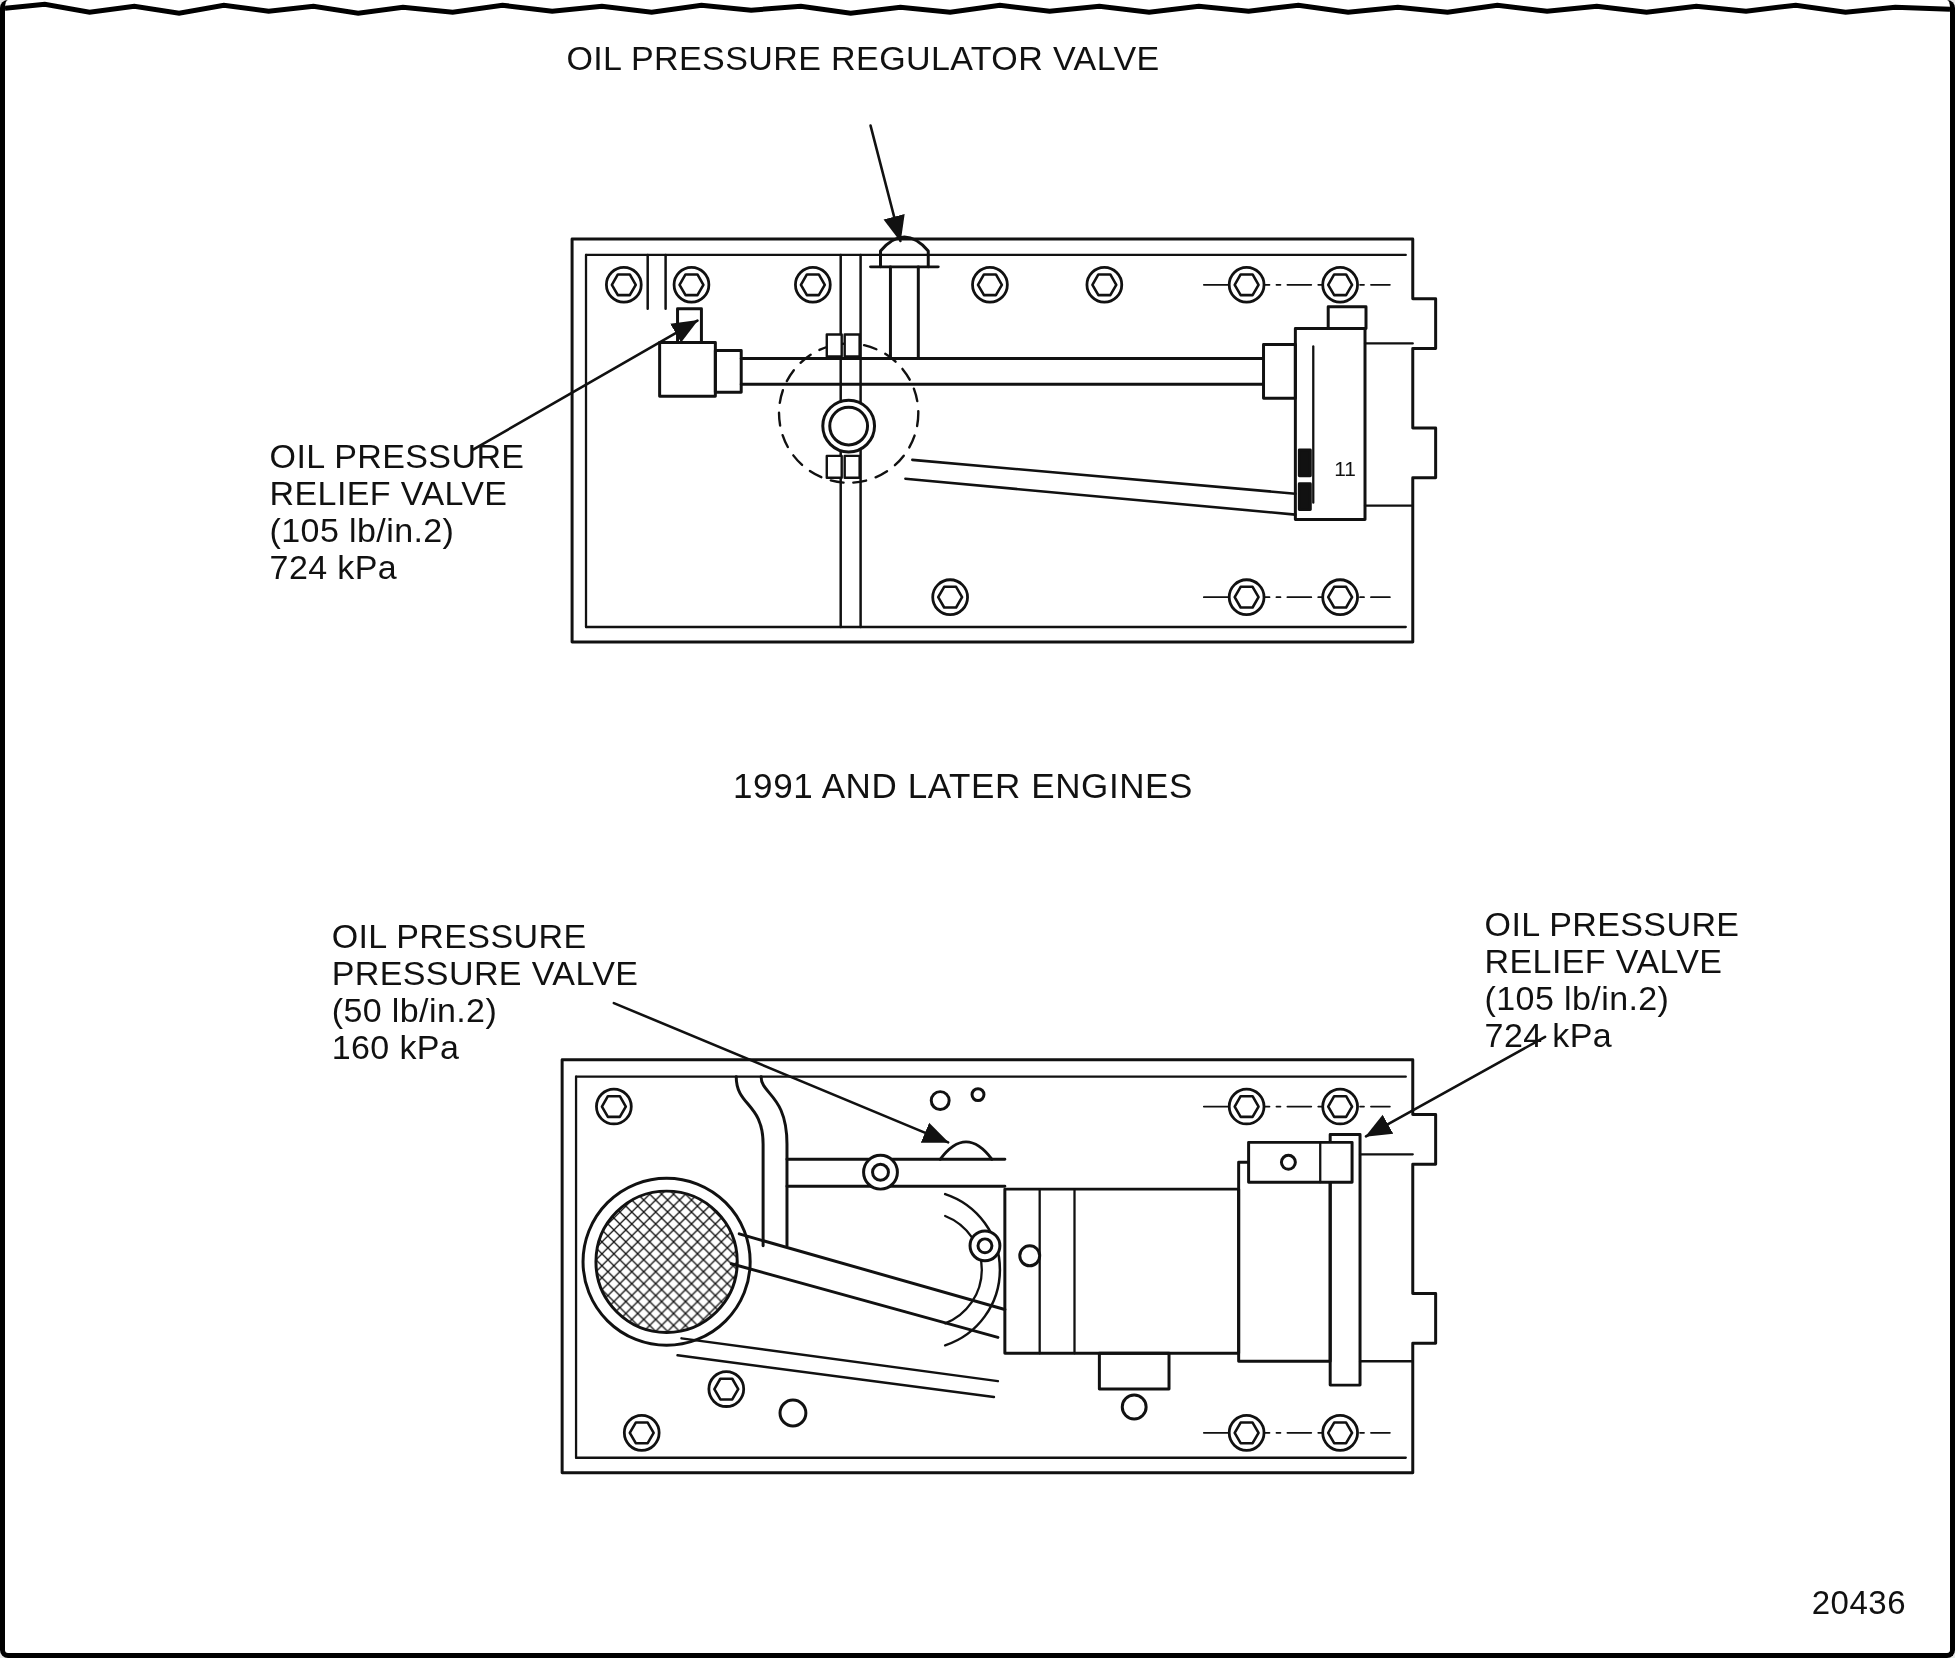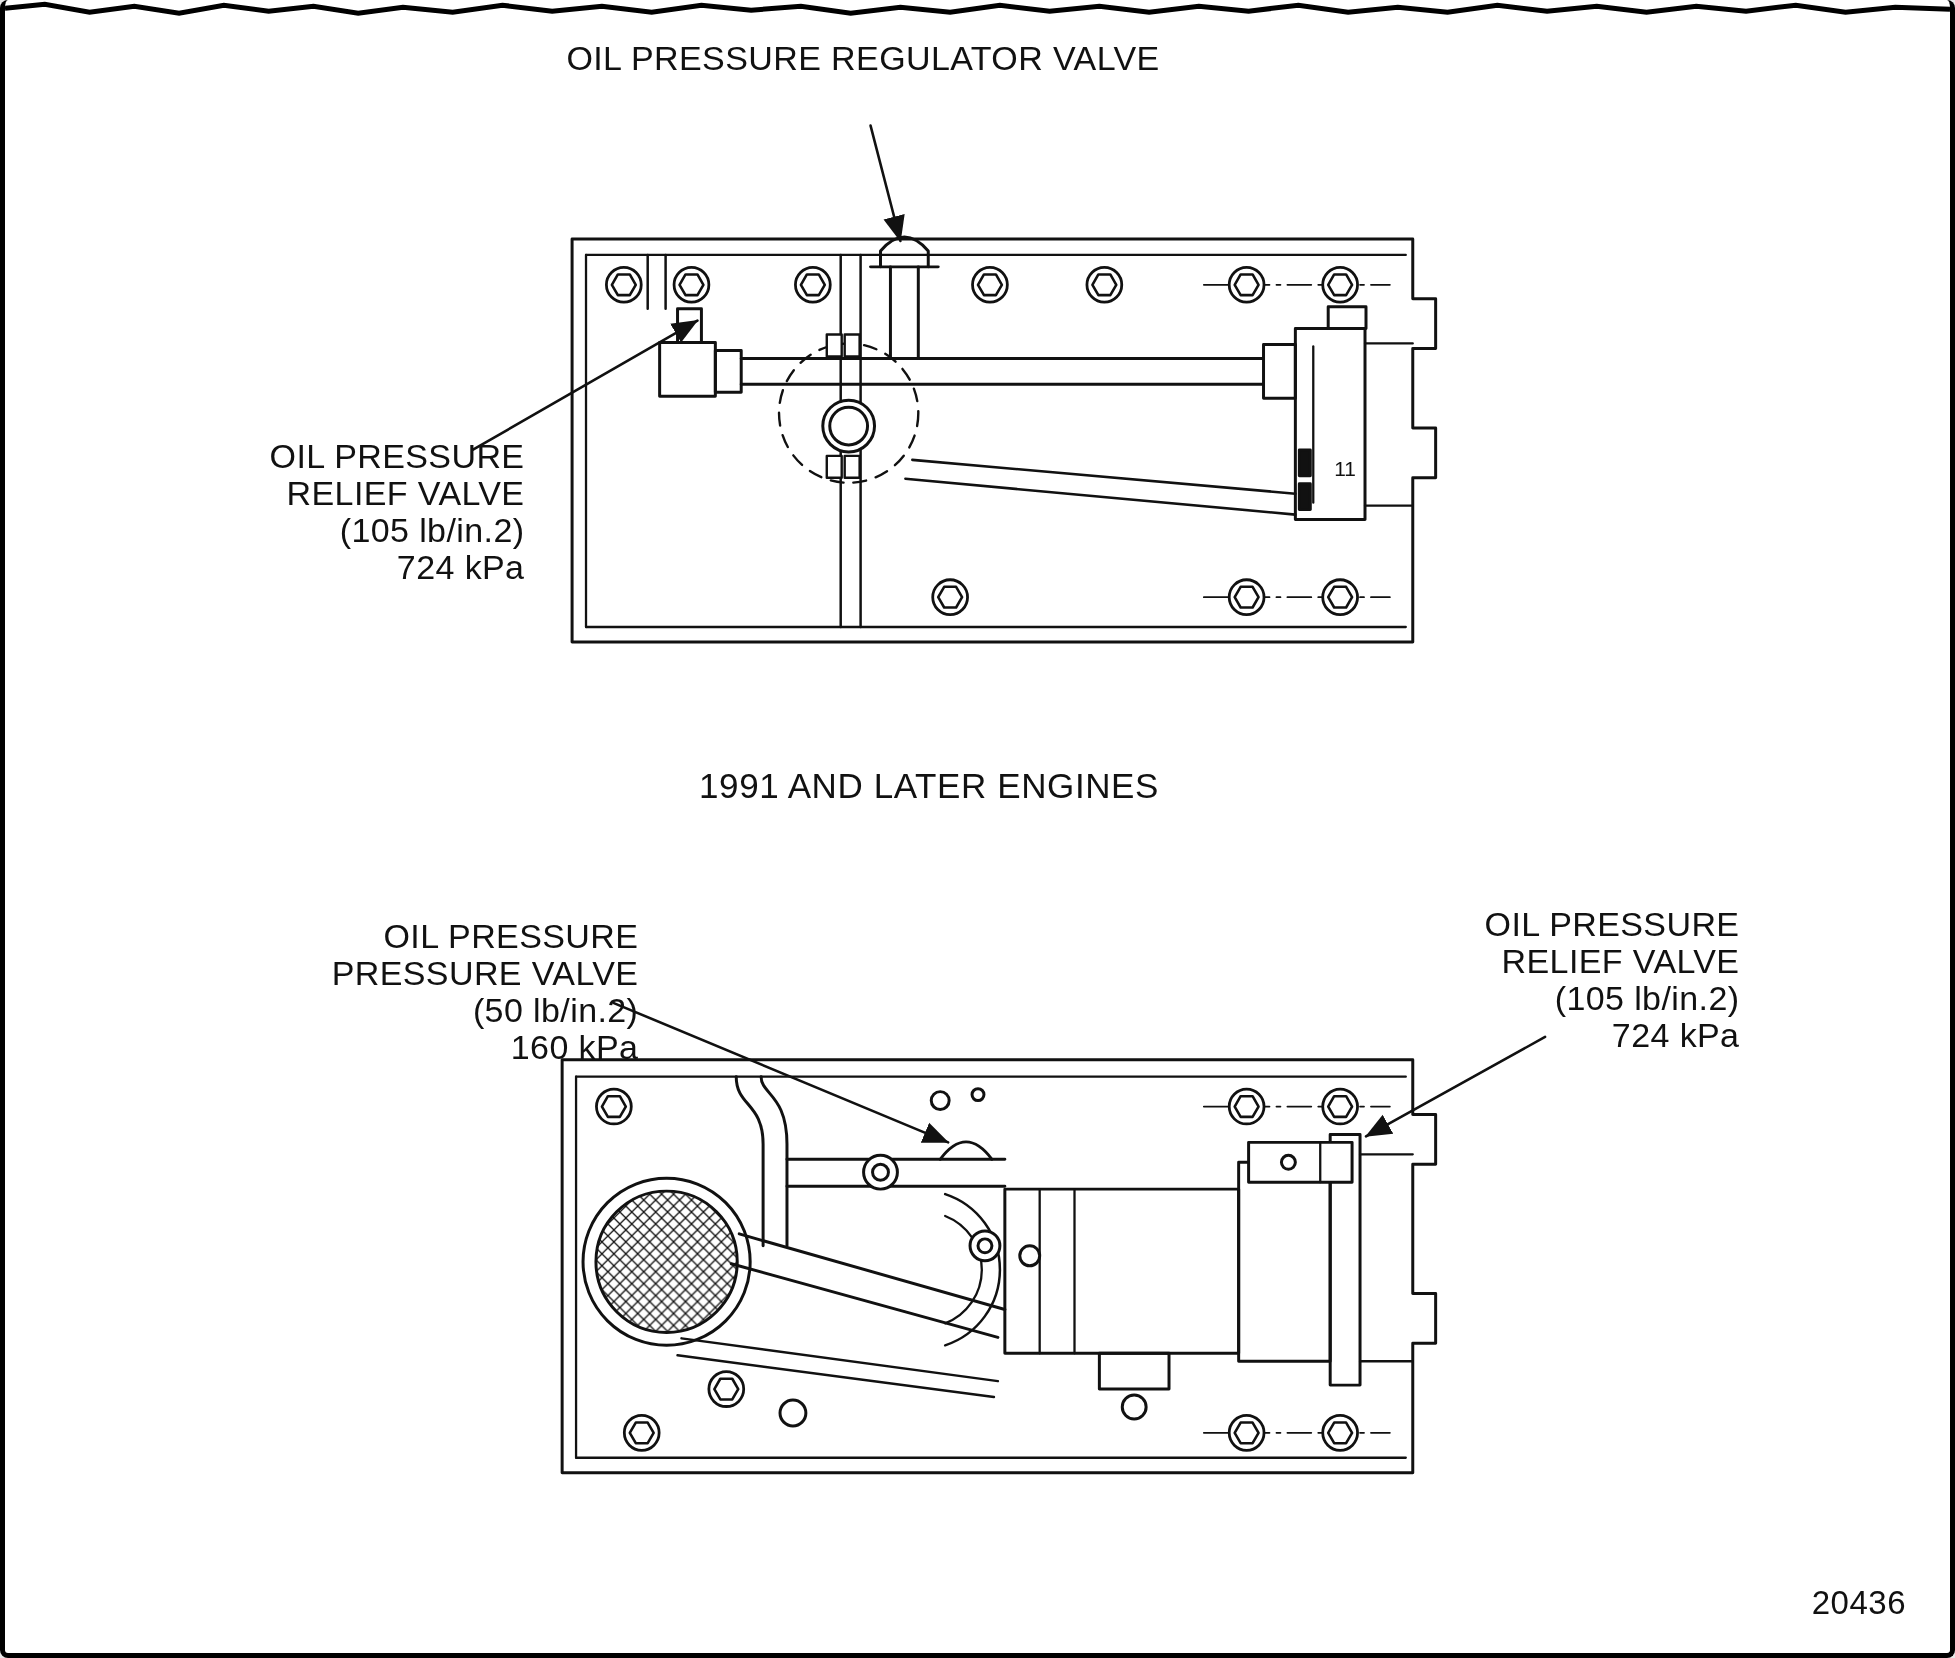--- a/index.html
+++ b/index.html
@@ -4,32 +4,32 @@
 <style>
   html,body{margin:0;padding:0;background:#e8e8e8}
   body{font-family:"Liberation Sans","DejaVu Sans",sans-serif;color:#111}
   .page{
     position:relative;width:1955px;height:1658px;background:#fff;
     border:5px solid #000;border-top:none;border-radius:8px;
     box-sizing:border-box;overflow:hidden;margin:0 auto;
   }
   .art{position:absolute;left:0;top:0;width:1945px;height:1650px;display:block}
   .label{
-    position:absolute;text-align:right;font-size:34px;line-height:37px;
+    position:absolute;text-align:left;font-size:34px;line-height:37px;
     letter-spacing:.4px;transform:translateX(-50%);white-space:nowrap;color:#111;
   }
   .top-reg{left:858px;top:40px}
   .top-relief{left:392px;top:438px}
   .bot-reg{left:480px;top:918px}
   .bot-relief{left:1607px;top:906px}
   .caption{
     position:absolute;transform:translateX(-50%);font-size:35px;
     letter-spacing:.6px;white-space:nowrap;color:#111;
   }
-  .cap1{left:924px;top:766px}
+  .cap1{left:958px;top:766px}
   .cap2{left:978px;top:1528px}
   .fignum{position:absolute;right:44px;top:1584px;font-size:33px;letter-spacing:.5px;color:#111}
 </style>
 </head>
 <body>
 
 <div class="page">
 
   <svg class="art" viewBox="0 0 1955 1658" xmlns="http://www.w3.org/2000/svg">
     <defs>

